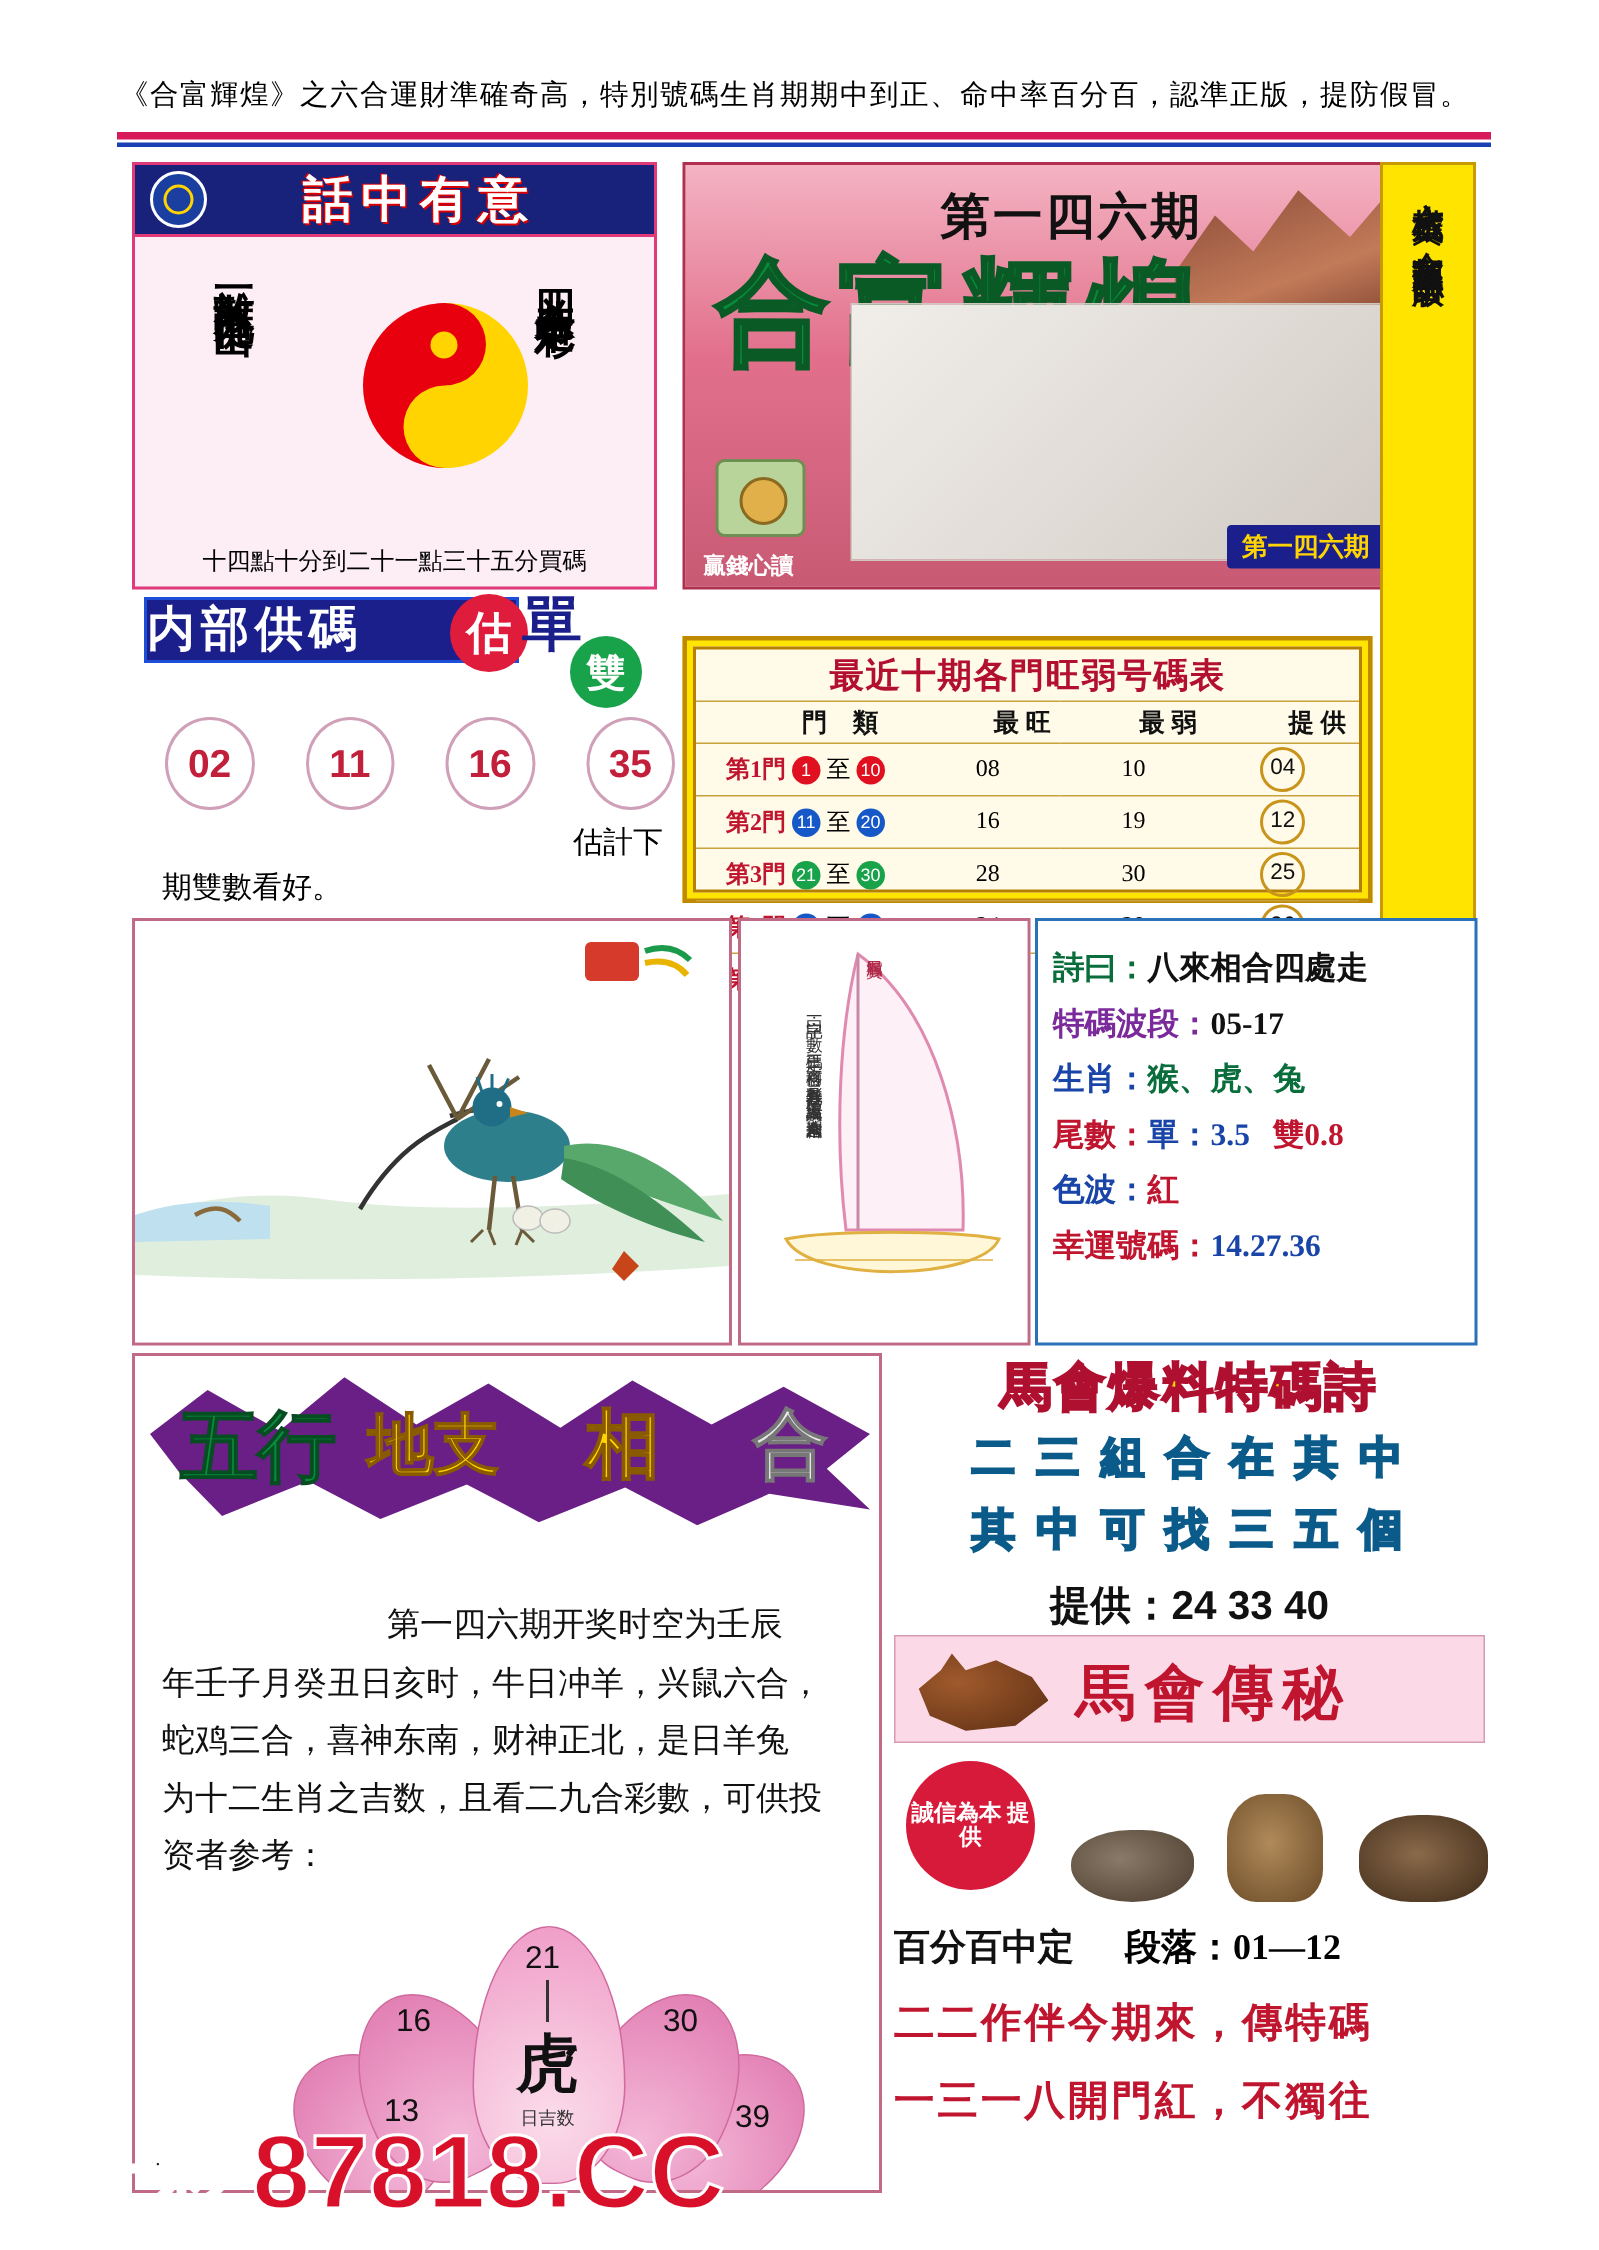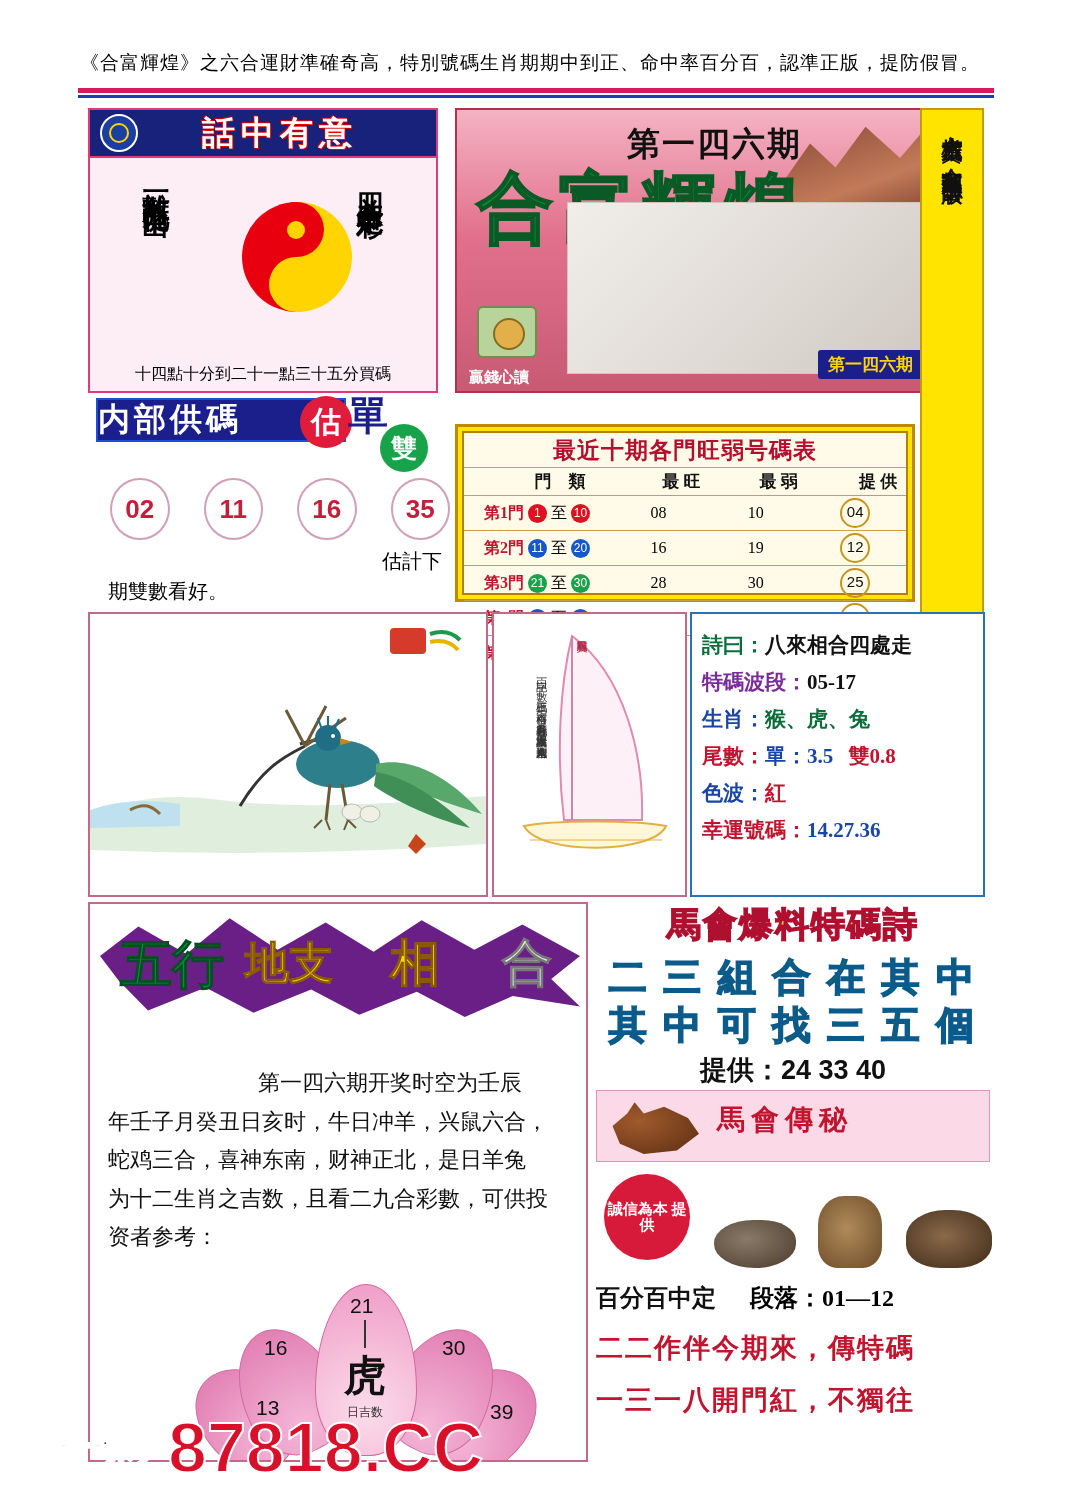--- a/index.html
+++ b/index.html
@@ -247,40 +247,40 @@
 
   
   .mahui-title{
     position:absolute;left:598px;top:902px;width:390px;height:44px;
     text-align:center;font-size:34px;font-weight:bold;color:#ffd400;
     -webkit-text-stroke:1.5px #b01030;letter-spacing:2px;
     font-family:"Liberation Sans", sans-serif;
   }
   .mahui-l1,.mahui-l2{
     position:absolute;left:596px;width:394px;text-align:center;
-    font-size:38px;font-weight:bold;color:#4d7c0f;-webkit-text-stroke:1.5px #0a5a8a;
+    font-size:29px;font-weight:bold;color:#0f766e;-webkit-text-stroke:1.5px #0a5a8a;
     letter-spacing:3px;font-family:"Liberation Sans", sans-serif;
   }
   .mahui-l1{top:952px;}
   .mahui-l2{top:1000px;}
   .mahui-tigong{
     position:absolute;left:596px;top:1052px;width:394px;text-align:center;
     font-size:27px;font-weight:bold;color:#111;font-family:"Liberation Sans", sans-serif;
   }
   .horse-box{
     position:absolute;left:596px;top:1090px;width:394px;height:72px;
     background:#fcd9e6;border:1px solid #d79ab4;box-sizing:border-box;
   }
   .horse-head{
     position:absolute;left:10px;top:8px;width:92px;height:56px;
     background:radial-gradient(ellipse at 35% 40%,#a05a2c,#5a2d12);
     clip-path:polygon(6% 48%,22% 26%,30% 6%,40% 26%,62% 14%,88% 34%,100% 62%,76% 92%,40% 98%,14% 80%);
   }
   .horse-text{
-    position:absolute;left:120px;top:10px;font-size:28px;font-weight:bold;color:#c0152f;
+    position:absolute;left:120px;top:10px;font-size:40px;font-weight:bold;color:#c0152f;
     letter-spacing:6px;font-family:"Liberation Sans", sans-serif;
   }
   .animals-box{
     position:absolute;left:596px;top:1166px;width:394px;height:108px;background:#fff;
   }
   .seal{
     position:absolute;left:8px;top:8px;width:86px;height:86px;border-radius:50%;
     background:#d81a3a;color:#fff;display:flex;align-items:center;justify-content:center;
     font-size:15px;font-weight:bold;text-align:center;line-height:1.1;
   }

